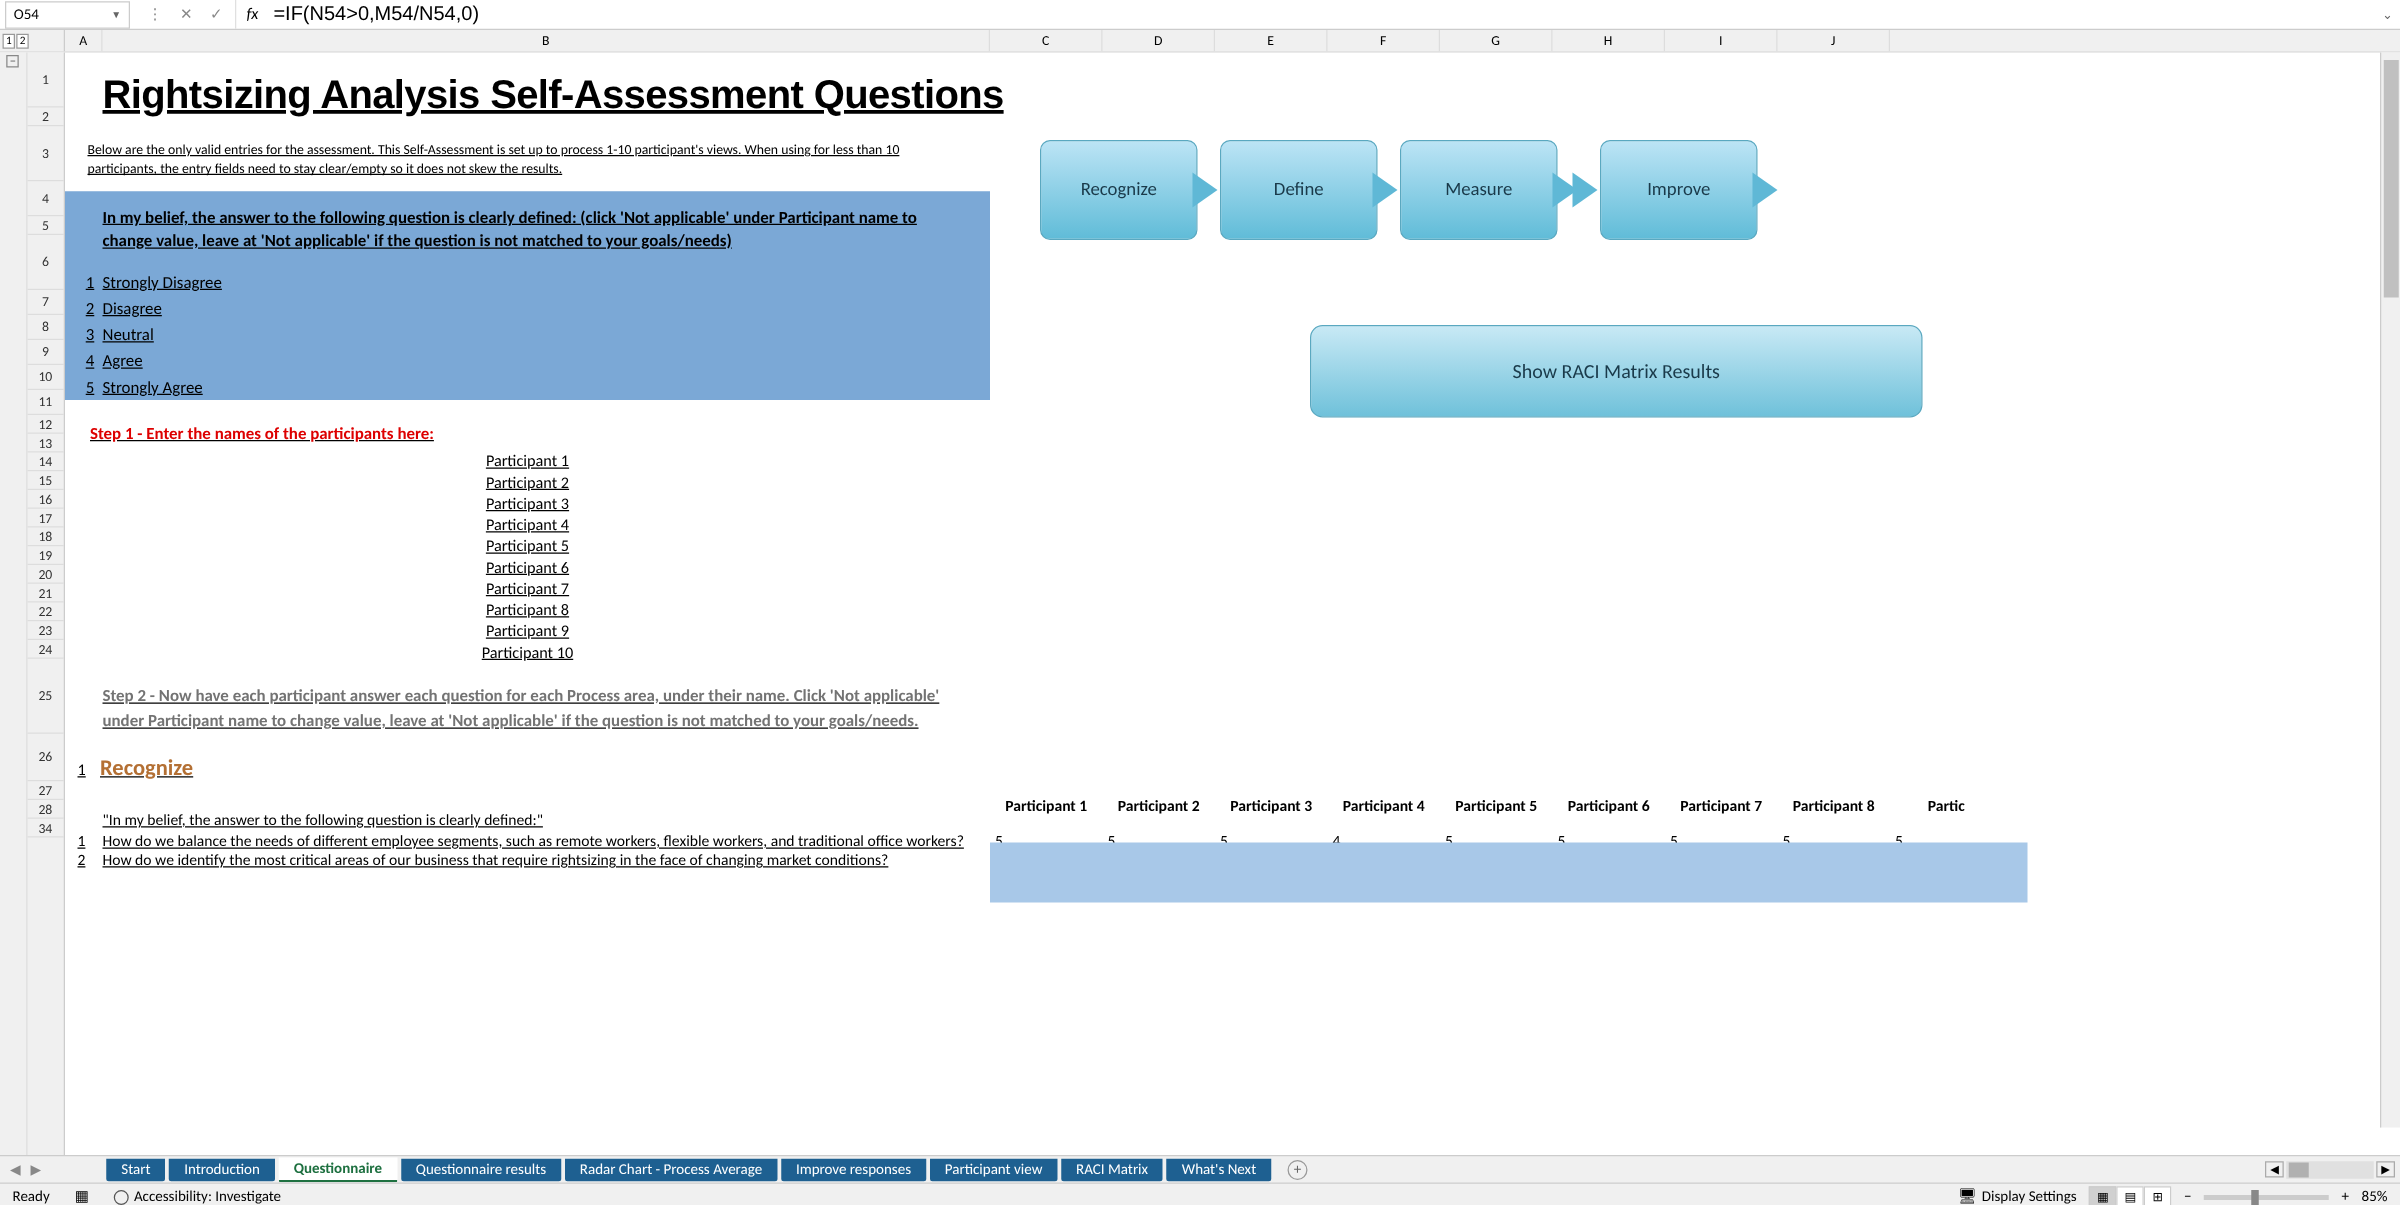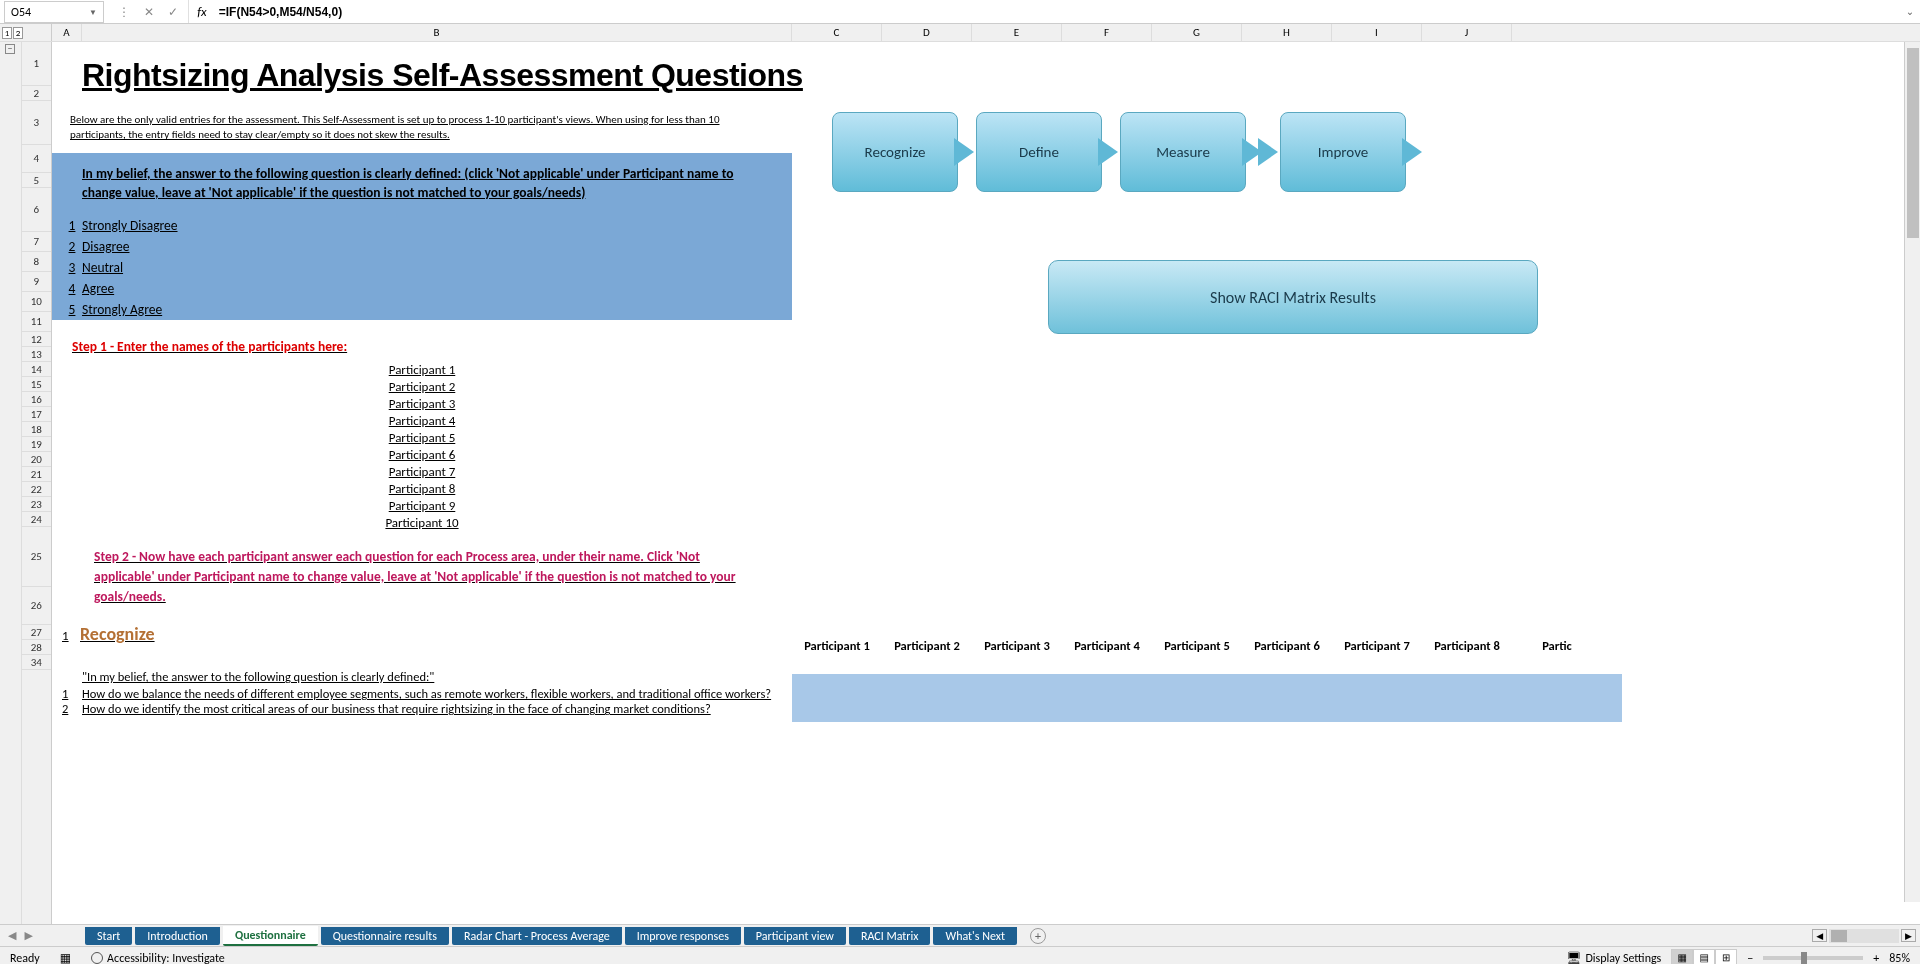--- a/index.html
+++ b/index.html
@@ -3,21 +3,21 @@
 <meta charset="utf-8">
 <style>
 * { box-sizing: border-box; margin: 0; padding: 0; }
 body { font-family: Calibri, Arial, sans-serif; font-size: 14px; background: #fff; overflow: hidden; user-select: none; }
 .formula-bar { display: flex; align-items: center; height: 24px; border-bottom: 1px solid #ccc; background: #fff; }
 .name-box { width: 100px; height: 22px; border: 1px solid #ccc; margin: 0 4px; padding: 0 6px; display: flex; align-items: center; justify-content: space-between; font-size: 12px; }
 .name-box .dd { font-size: 8px; color: #666; }
 .fb-btns { display: flex; align-items: center; gap: 14px; padding: 0 10px; height: 100%; border-right: 1px solid #e0e0e0; }
 .fb-btn { color: #888; font-size: 12px; cursor: default; }
 .fx-label { font-style: italic; padding: 0 8px; font-size: 13px; }
-.formula-input { flex: 1; border: none; outline: none; font-size: 12px; padding: 0 4px; font-weight: bold; }
+.formula-input { flex: 1; border: none; outline: none; font-size: 16px; padding: 0 4px; }
 .formula-expand { width: 20px; text-align: center; color: #666; font-size: 10px; }
 .outline-row { display: flex; height: 18px; border-bottom: 1px solid #ddd; background: #f0f0f0; }
 .outline-btns { width: 30px; display: flex; align-items: center; gap: 1px; padding-left: 2px; }
 .outline-btns span { border: 1px solid #999; width: 10px; height: 12px; font-size: 9px; display: flex; align-items: center; justify-content: center; background: #fff; }
 .main-grid { display: flex; height: calc(100vh - 82px); }
 .row-headers { width: 52px; background: #f0f0f0; border-right: 1px solid #ccc; flex-shrink: 0; display: flex; }
 .outline-col { width: 22px; border-right: 1px solid #ddd; display: flex; flex-direction: column; }
 .outline-cell { height: 15px; font-size: 10px; display: flex; align-items: center; justify-content: center; color: #555; }
 .outline-cell.minus { border: 1px solid #888; width: 10px; height: 10px; margin: 2px auto; line-height: 8px; }
 .row-nums { width: 30px; display: flex; flex-direction: column; }
@@ -33,21 +33,21 @@
 .content { position: relative; width: 1550px; text-decoration: underline; }
 .title-text { font-family: Arial, sans-serif; font-weight: 900; font-size: 32px; padding: 15px 0 0 30px; letter-spacing: -0.5px; }
 .desc { padding: 0 18px; font-size: 11px; line-height: 1.4; max-width: 720px; margin-top: 18px; }
 .desc2 { padding: 0 30px; font-size: 13.5px; line-height: 1.4; max-width: 720px; margin-top: 10px; }
 .scale-box { background: #7ba8d6; margin-top: 10px; width: 740px; }
 .scale-header { font-weight: bold; padding: 12px 30px 12px 30px; font-size: 13.5px; line-height: 1.4; }
 .scale-row { display: flex; padding: 2px 0 2px 10px; font-size: 13.5px; }
 .scale-row .n { width: 20px; text-align: center; }
 .step-red { color: #d00; font-weight: bold; padding: 6px 20px; font-size: 13.5px; }
 .participant { text-align: center; font-size: 13px; padding: 1px 0; }
-.step2 { color: #be185d; font-weight: bold; padding: 6px 42px; font-size: 13.5px; line-height: 1.5; max-width: 740px; }
+.step2 { color: #737373; font-weight: bold; padding: 6px 30px; font-size: 13.5px; line-height: 1.5; max-width: 740px; }
 .recognize-h { color: #b47034; font-weight: bold; font-size: 18px; padding: 10px 0 4px 30px; }
 .belief { padding: 4px 0 2px 30px; font-size: 12.5px; }
 .qrow { display: flex; font-size: 12.5px; }
 .qrow .qnum { width: 26px; padding-left: 10px; }
 .qrow .qt { width: 714px; padding-left: 4px; }
 .qrow .qv { width: 90px; padding-left: 4px; }
 .process-chevrons { position: absolute; top: 70px; left: 780px; display: flex; gap: 2px; }
 .chev-box { width: 126px; height: 80px; background: linear-gradient(#bce4f5, #60bcd8); border: 1px solid #5aa8c0; border-radius: 8px; display: flex; align-items: center; justify-content: center; font-size: 15px; color: #1a3a4a; }
 .chev-arrow { width: 0; height: 0; border-top: 14px solid transparent; border-bottom: 14px solid transparent; border-left: 20px solid #5fb8d6; align-self: center; margin-left: -6px; position: relative; z-index: 2; }
 .raci-btn { position: absolute; top: 218px; left: 996px; width: 490px; height: 74px; background: linear-gradient(#c8e9f5, #6fc1da); border: 1px solid #5aa8c0; border-radius: 10px; display: flex; align-items: center; justify-content: center; font-size: 16px; color: #1a3a4a; }

